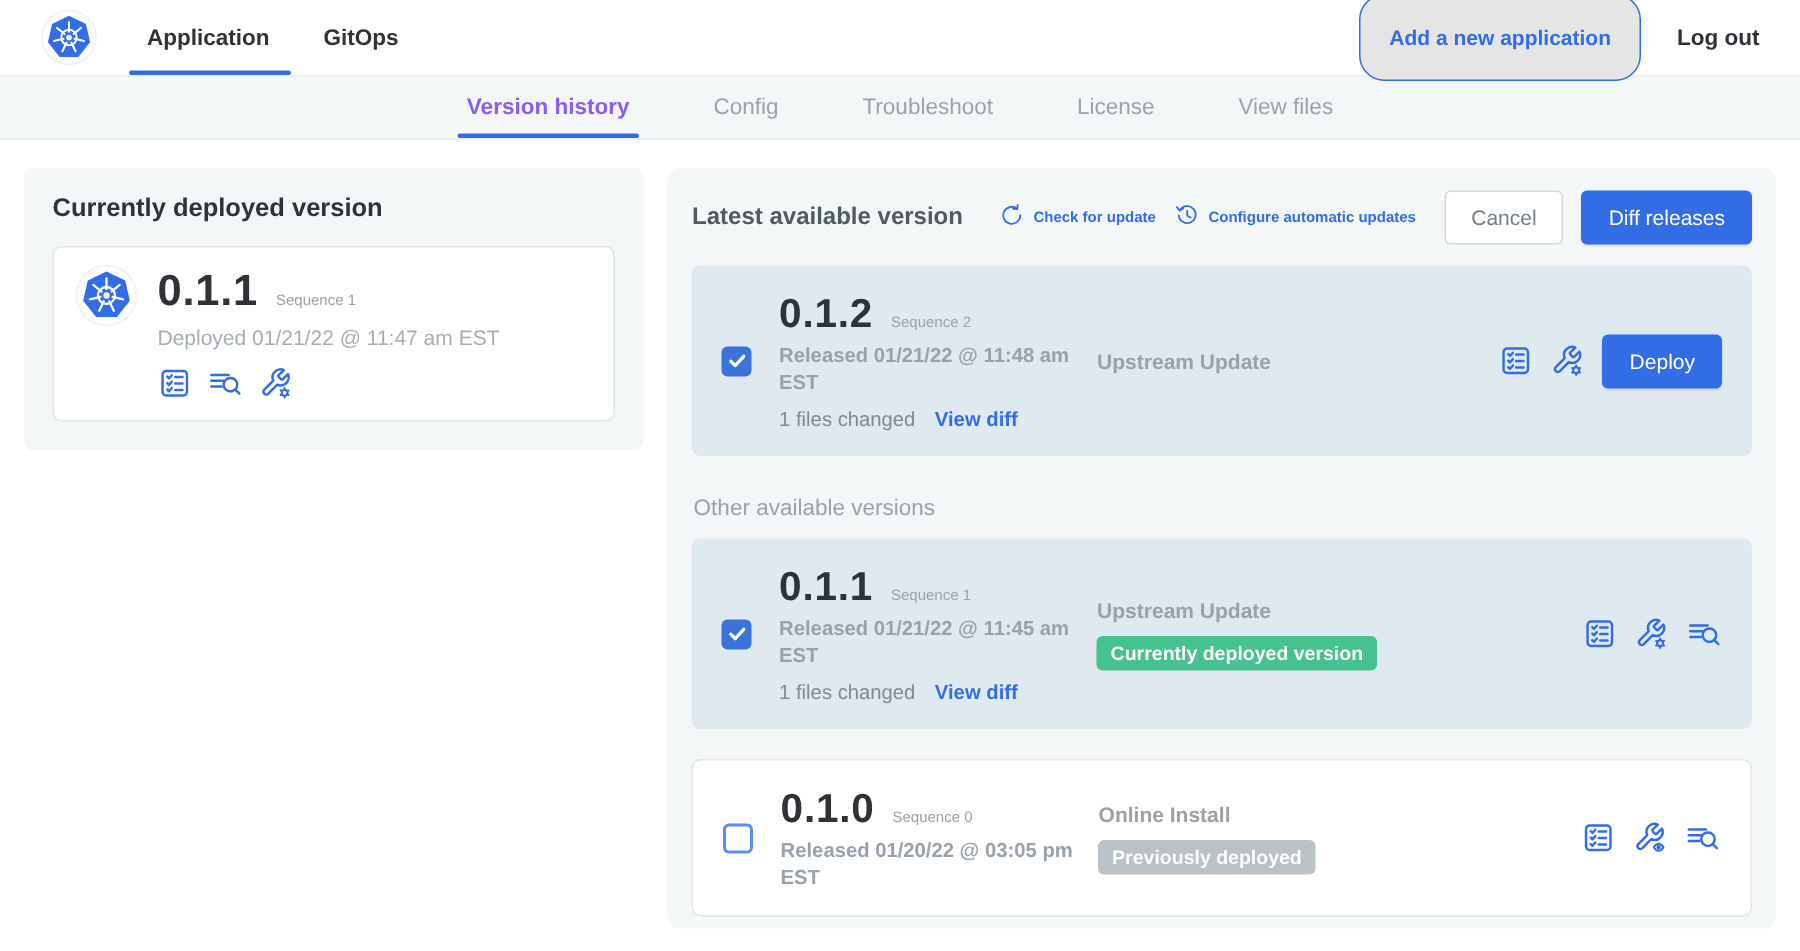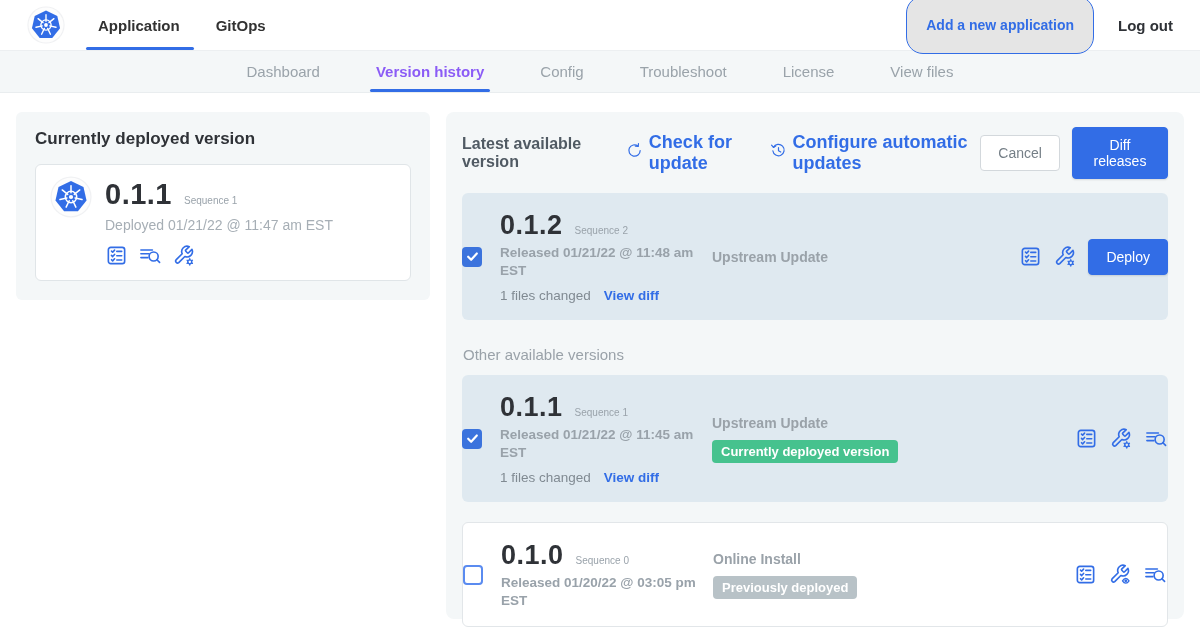--- a/index.html
+++ b/index.html
@@ -42,32 +42,32 @@
   .ver-big { font-size:29px; font-weight:800; color:#2f3237; letter-spacing:.5px; }
   .seq { font-size:10px; color:#9aa3ab; margin-left:12px; }
   .deployed-ts { font-size:14px; color:#a6aeb5; margin-top:6px; }
   .icon-row { display:flex; gap:10px; margin-top:11px; align-items:center; }
   .icon-row svg, .row-actions .act-icon svg { display:block; cursor:pointer; }
 
   
   .right-panel { flex:1; background:#f4f7f8; border-radius:8px; padding:15px 16px 16px; height:507px; }
   .avail-header { display:flex; align-items:center; margin-bottom:14px; }
   .avail-title { font-size:16px; font-weight:600; color:#505a63; margin-right:12px; }
-  .hdr-link { display:flex; align-items:center; gap:6px; color:#326de6; font-size:18px;
+  .hdr-link { display:flex; align-items:center; gap:6px; color:#326de6; font-size:10px;
     font-weight:700; cursor:pointer; margin-left:12px; }
   .hdr-spacer { flex:1; }
   .btn { font-family:inherit; font-size:14px; font-weight:400; border-radius:4px; cursor:pointer; }
   .btn-cancel { background:#fff; border:1px solid #d3d8dc; color:#757f87; padding:9px 17px; }
   .btn-primary { background:#326de6; border:1px solid #326de6; color:#fff; padding:9px 17px;
     box-shadow:0 1px 2px rgba(0,0,0,.12); }
   .btn-outline { background:#fff; border:1px solid #326de6; color:#326de6; padding:8px 13px; }
   .btn-diff { margin-left:12px; }
 
   
-  .version-row { border-radius:6px; padding:17px 0; display:flex; align-items:center;
+  .version-row { border-radius:6px; padding:17px 20px; display:flex; align-items:center;
     background:#dfe9f0; }
   .version-row.plain { background:#fff; border:1px solid #e2e6e9; }
   .checkbox { width:20px; height:20px; border-radius:4px; flex:0 0 auto; cursor:pointer;
     display:flex; align-items:center; justify-content:center; }
   .checkbox.checked { background:#3b73dd; }
   .checkbox.unchecked { background:#fff; border:2px solid #5a8bf0; }
   .ver-col { margin-left:18px; width:212px; }
   .ver-col .ver-big { font-size:27px; }
   .released { font-size:13.5px; font-weight:700; color:#99a2aa; margin-top:3px;
     line-height:1.3; max-width:195px; }
@@ -106,21 +106,20 @@
   <div class="top-tabs" id="top-tabs">
       <div class="top-tab active">Application</div>
       <div class="top-tab">GitOps</div>
     </div>
   <div class="top-spacer"></div>
   <button class="add-btn">Add a new application</button>
   <span class="logout">Log out</span>
 </div>
 
 <div class="subnav" id="subnav">
-    <div class="subnav-item">Dashboard</div>
     <div class="subnav-item active">Version history</div>
     <div class="subnav-item">Config</div>
     <div class="subnav-item">Troubleshoot</div>
     <div class="subnav-item">License</div>
     <div class="subnav-item">View files</div>
   </div>
 
 <div class="main">
 
   <div class="left-panel">

